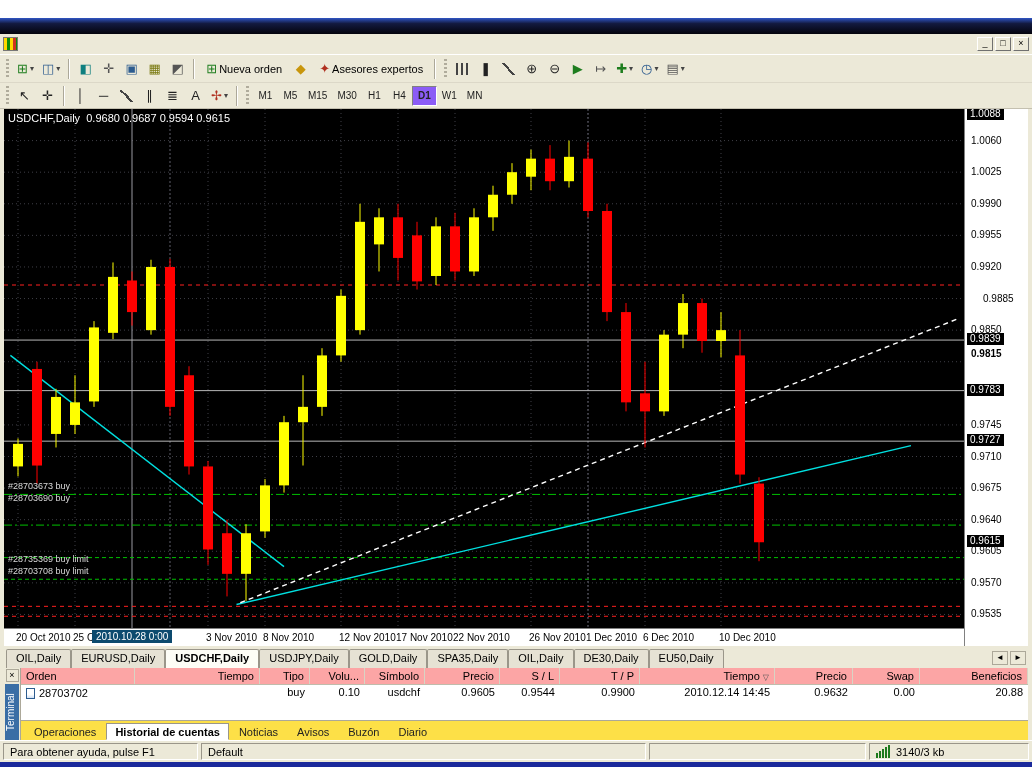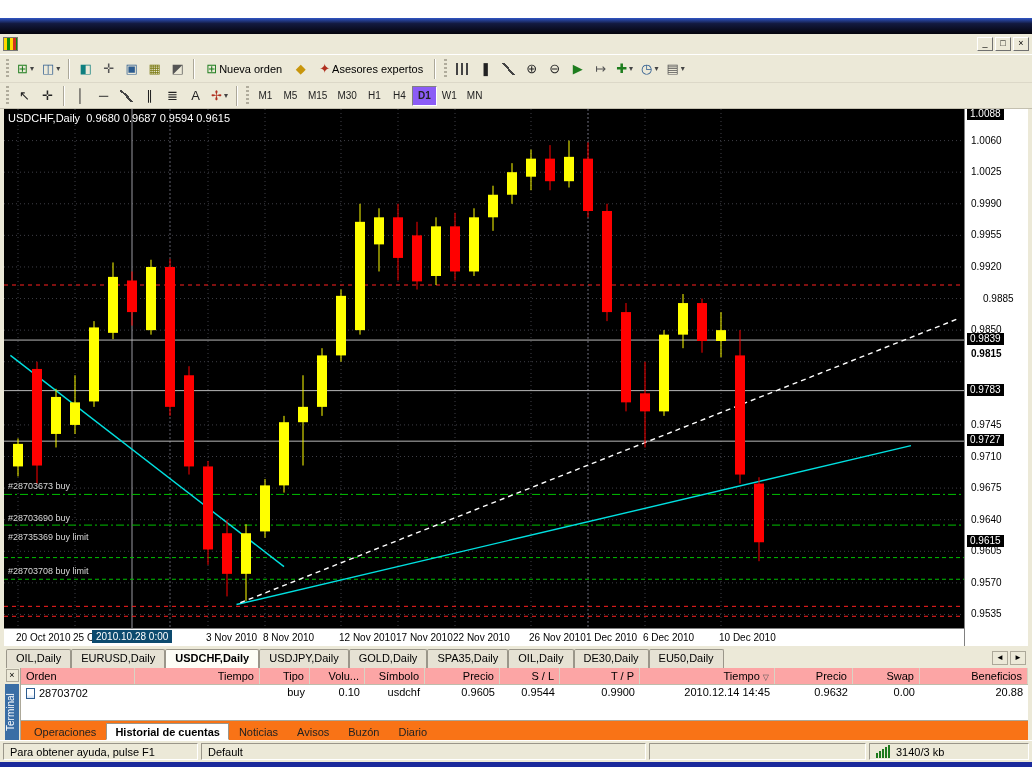--- a/index.html
+++ b/index.html
@@ -53,21 +53,21 @@
 .terminal-main{flex:1;display:flex;flex-direction:column;border-left:1px solid #aca899;min-width:0;}
 .t-header{display:flex;height:17px;background:#fca5a5;border-bottom:1px solid #c0bcac;}
 .t-hcell{padding:2px 5px;font-size:11px;text-align:right;border-right:1px solid #d8d4c4;white-space:nowrap;overflow:hidden;}
 .t-hcell.left{text-align:left;}
 .sort-arrow{font-size:8px;margin-left:3px;color:#555;}
 .t-row{display:flex;height:16px;background:#fff;}
 .t-cell{padding:1px 5px;font-size:11px;text-align:right;white-space:nowrap;overflow:hidden;}
 .t-cell.left{text-align:left;display:flex;align-items:center;gap:4px;}
 .doc-icon{width:9px;height:11px;border:1px solid #2d5c8f;background:linear-gradient(180deg,#fff 60%,#cfe0f4);display:inline-block;flex:none;}
 .t-fill{flex:1;background:#fff;}
-.t-tabs{height:20px;display:flex;align-items:flex-end;background:#f97316;border-top:1px solid #aca899;padding:13px 2px 0 4px;gap:1px;}
+.t-tabs{height:20px;display:flex;align-items:flex-end;background:#fde047;border-top:1px solid #aca899;padding:13px 2px 0 4px;gap:1px;}
 .t-tab{height:17px;padding:2px 8px;font-size:11px;color:#222;border:1px solid transparent;}
 .t-tab.active{background:#fff;border:1px solid #9a968a;border-bottom-color:#fff;font-weight:bold;color:#000;}
 .status-bar{height:22px;display:flex;align-items:center;gap:3px;background:#ece9d8;border-top:1px solid #ffffff;padding:2px 3px;}
 .spanel{height:17px;display:flex;align-items:center;padding:0 6px;border:1px solid;border-color:#9a968a #fff #fff #9a968a;font-size:11px;white-space:nowrap;}
 .sp-help{width:195px;}
 .sp-profile{width:445px;}
 .sp-fill{flex:1;align-self:center;height:17px;}
 .sp-kb{width:160px;gap:6px;}
 .bars{display:flex;align-items:flex-end;gap:1px;height:13px;}
 .bars i{width:2px;background:#1d7a1d;display:block;}
@@ -338,22 +338,22 @@
             <line x1="736" y1="221.13913043478289" x2="736" y2="374.5826086956523" stroke="#ff0000" stroke-width="1"></line>
             <rect x="731" y="246.41217391304394" width="10" height="119.14434782608663" fill="#ff0000"></rect>
             <line x1="755" y1="368.2643478260868" x2="755" y2="452.20695652173856" stroke="#ff0000" stroke-width="1"></line>
             <rect x="750" y="374.5826086956523" width="10" height="58.669565217390755" fill="#ff0000"></rect>
           </svg>
         <div class="chart-title">
           <span>USDCHF,Daily</span>&nbsp;
           <span>0.9680 0.9687 0.9594 0.9615</span>
         </div>
       <div class="order-label" style="top: 372.414px;">#28703673 buy</div>
-          <div class="order-label" style="top: 404px;">#28703690 buy</div>
-          <div class="order-label" style="top: 423px;">#28735369 buy limit</div>
+          <div class="order-label" style="top: 384px;">#28703690 buy</div>
+          <div class="order-label" style="top: 445px;">#28735369 buy limit</div>
           <div class="order-label" style="top: 457.259px;">#28703708 buy limit</div>
         </div>
       <div class="date-axis" id="date-axis">
         <div id="crosshair-box" style="left: 88px;">2010.10.28 0:00</div>
       <div class="dtick" style="left: 12px;">20 Oct 2010</div>
           <div class="dtick" style="left: 69px;">25 Oct 2010</div>
           <div class="dtick" style="left: 202px;">3 Nov 2010</div>
           <div class="dtick" style="left: 259px;">8 Nov 2010</div>
           <div class="dtick" style="left: 335px;">12 Nov 2010</div>
           <div class="dtick" style="left: 392px;">17 Nov 2010</div>

